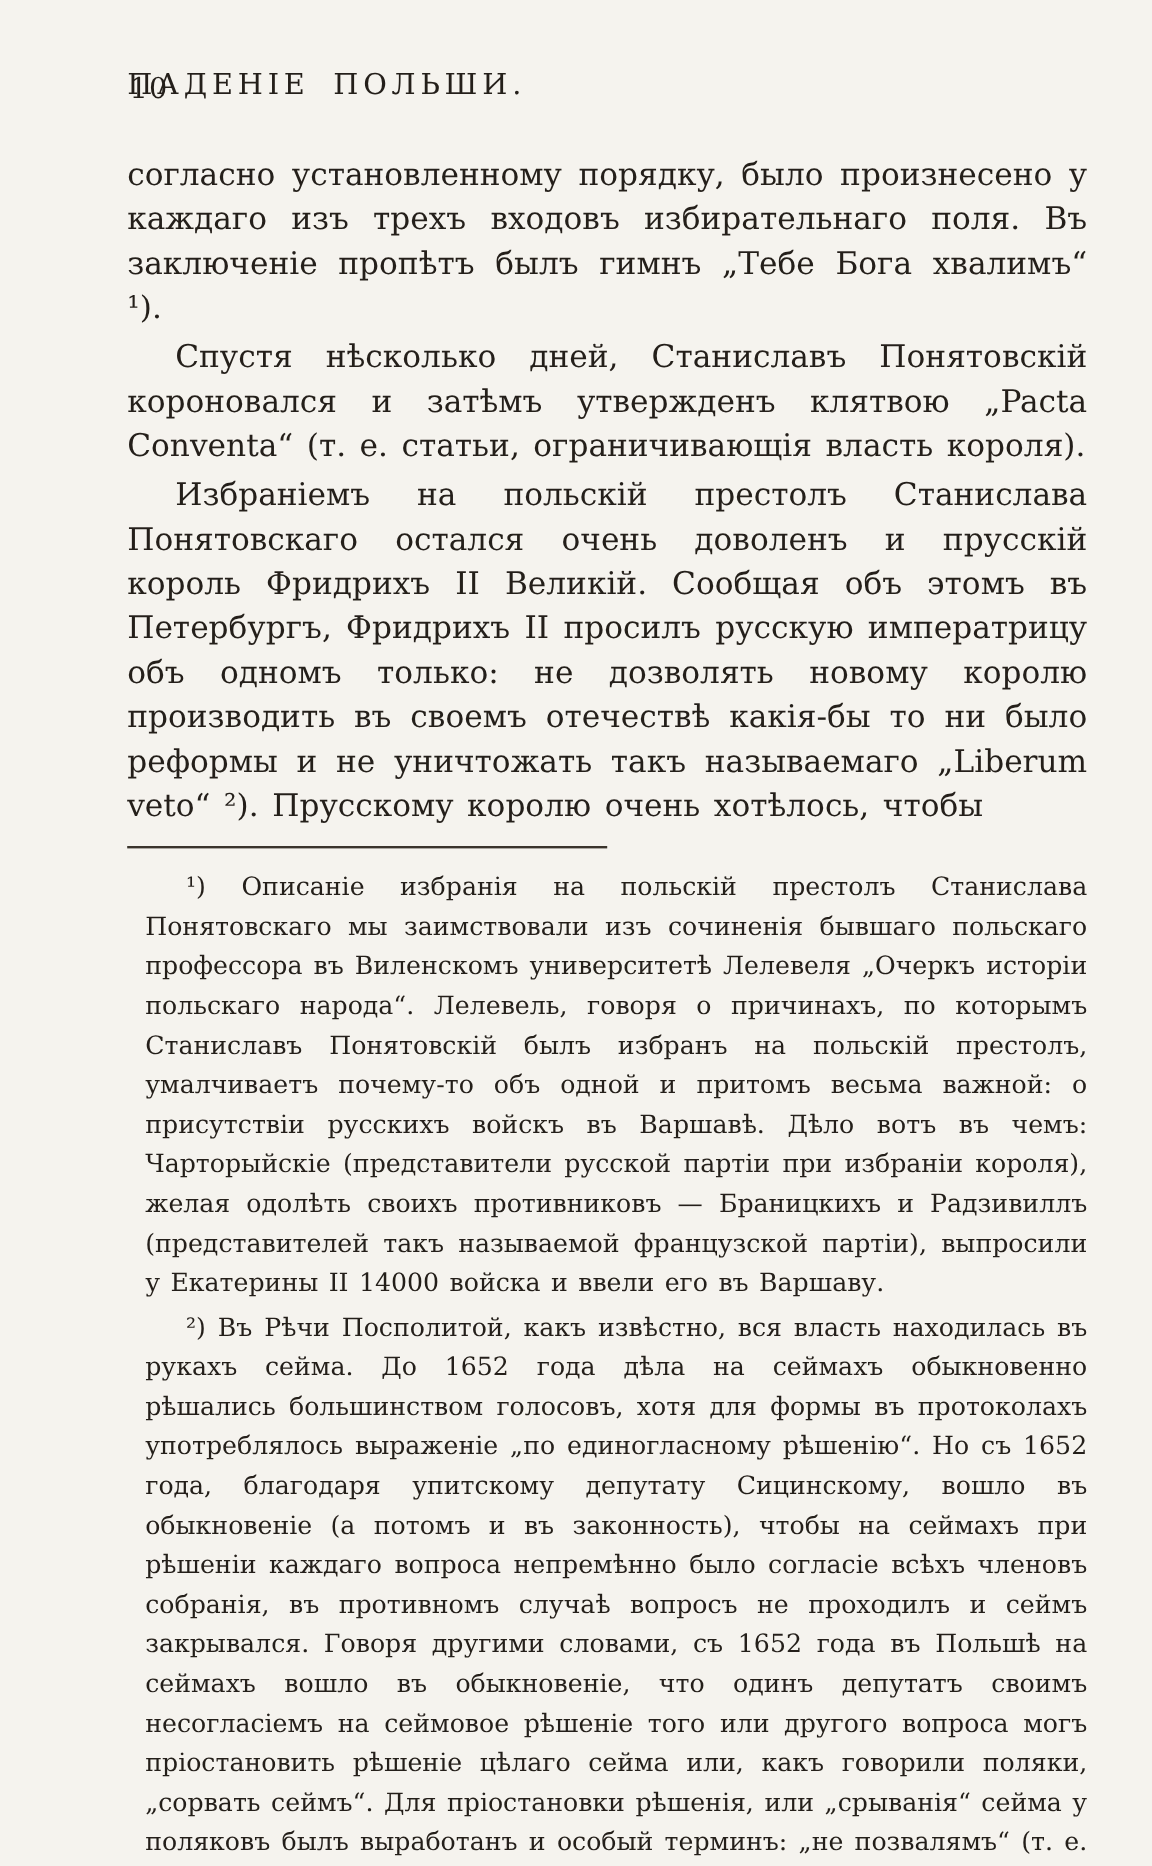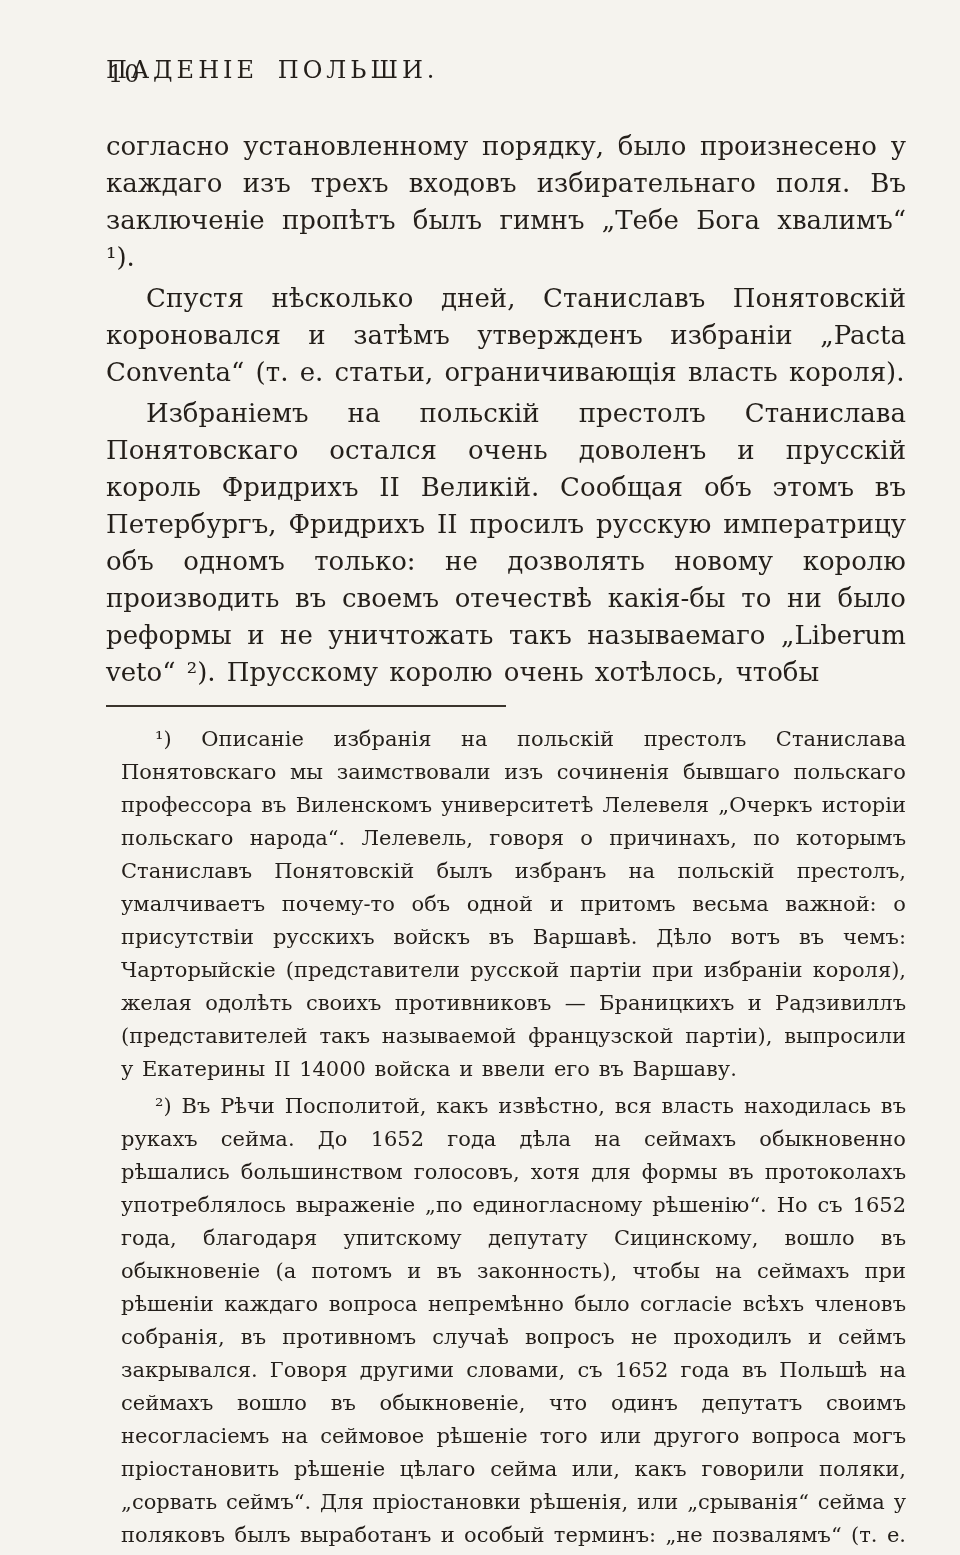--- a/index.html
+++ b/index.html
@@ -74,21 +74,21 @@
 
 <div class="page">
 
   <header class="page-header">
     <span class="page-number">10</span>
     <div class="running-head">ПАДЕНІЕ ПОЛЬШИ.</div>
   </header>
 
   <main class="body-text">
     <p class="para no-indent">согласно установленному порядку, было произнесено у каждаго изъ трехъ входовъ избирательнаго поля. Въ заключеніе пропѣтъ былъ гимнъ „Тебе Бога хвалимъ“ ¹).</p>
-    <p class="para">Спустя нѣсколько дней, Станиславъ Понятовскій короновался и затѣмъ утвержденъ избраніи „Pacta Conventa“ (т. е. статьи, ограничивающія власть короля).</p>
+    <p class="para">Спустя нѣсколько дней, Станиславъ Понятовскій короновался и затѣмъ утвержденъ клятвою „Pacta Conventa“ (т. е. статьи, ограничивающія власть короля).</p>
     <p class="para">Избраніемъ на польскій престолъ Станислава Понятовскаго остался очень доволенъ и прусскій король Фридрихъ II Великій. Сообщая объ этомъ въ Петербургъ, Фридрихъ II просилъ русскую императрицу объ одномъ только: не дозволять новому королю производить въ своемъ отечествѣ какія-бы то ни было реформы и не уничтожать такъ называемаго „Liberum veto“ ²). Прусскому королю очень хотѣлось, чтобы</p>
   </main>
 
   <hr class="footnote-rule">
 
   <section class="footnotes">
     <p class="fn">¹) Описаніе избранія на польскій престолъ Станислава Понятовскаго мы заимствовали изъ сочиненія бывшаго польскаго профессора въ Виленскомъ университетѣ Лелевеля „Очеркъ исторіи польскаго народа“. Лелевель, говоря о причинахъ, по которымъ Станиславъ Понятовскій былъ избранъ на польскій престолъ, умалчиваетъ почему-то объ одной и притомъ весьма важной: о присутствіи русскихъ войскъ въ Варшавѣ. Дѣло вотъ въ чемъ: Чарторыйскіе (представители русской партіи при избраніи короля), желая одолѣть своихъ противниковъ — Браницкихъ и Радзивиллъ (представителей такъ называемой французской партіи), выпросили у Екатерины II 14000 войска и ввели его въ Варшаву.</p>
     <p class="fn">²) Въ Рѣчи Посполитой, какъ извѣстно, вся власть находилась въ рукахъ сейма. До 1652 года дѣла на сеймахъ обыкновенно рѣшались большинством голосовъ, хотя для формы въ протоколахъ употреблялось выраженіе „по единогласному рѣшенію“. Но съ 1652 года, благодаря упитскому депутату Сицинскому, вошло въ обыкновеніе (а потомъ и въ законность), чтобы на сеймахъ при рѣшеніи каждаго вопроса непремѣнно было согласіе всѣхъ членовъ собранія, въ противномъ случаѣ вопросъ не проходилъ и сеймъ закрывался. Говоря другими словами, съ 1652 года въ Польшѣ на сеймахъ вошло въ обыкновеніе, что одинъ депутатъ своимъ несогласіемъ на сеймовое рѣшеніе того или другого вопроса могъ пріостановить рѣшеніе цѣлаго сейма или, какъ говорили поляки, „сорвать сеймъ“. Для пріостановки рѣшенія, или „срыванія“ сейма у поляковъ былъ выработанъ и особый терминъ: „не позвалямъ“ (т. е. не соглашаемся съ сеймомъ). А это право каждаго члена сейма на слово „не позвалямъ“ съ цѣлью „сорвать сеймъ“ называлось у поляковъ „Liberum veto“ (свободное запрещеніе). Этимъ „Liberum veto“ поляки дорожили больше всего на свѣтѣ и называли „Зѣницею свободы“, а между тѣмъ эта</p>
   </section>
 

